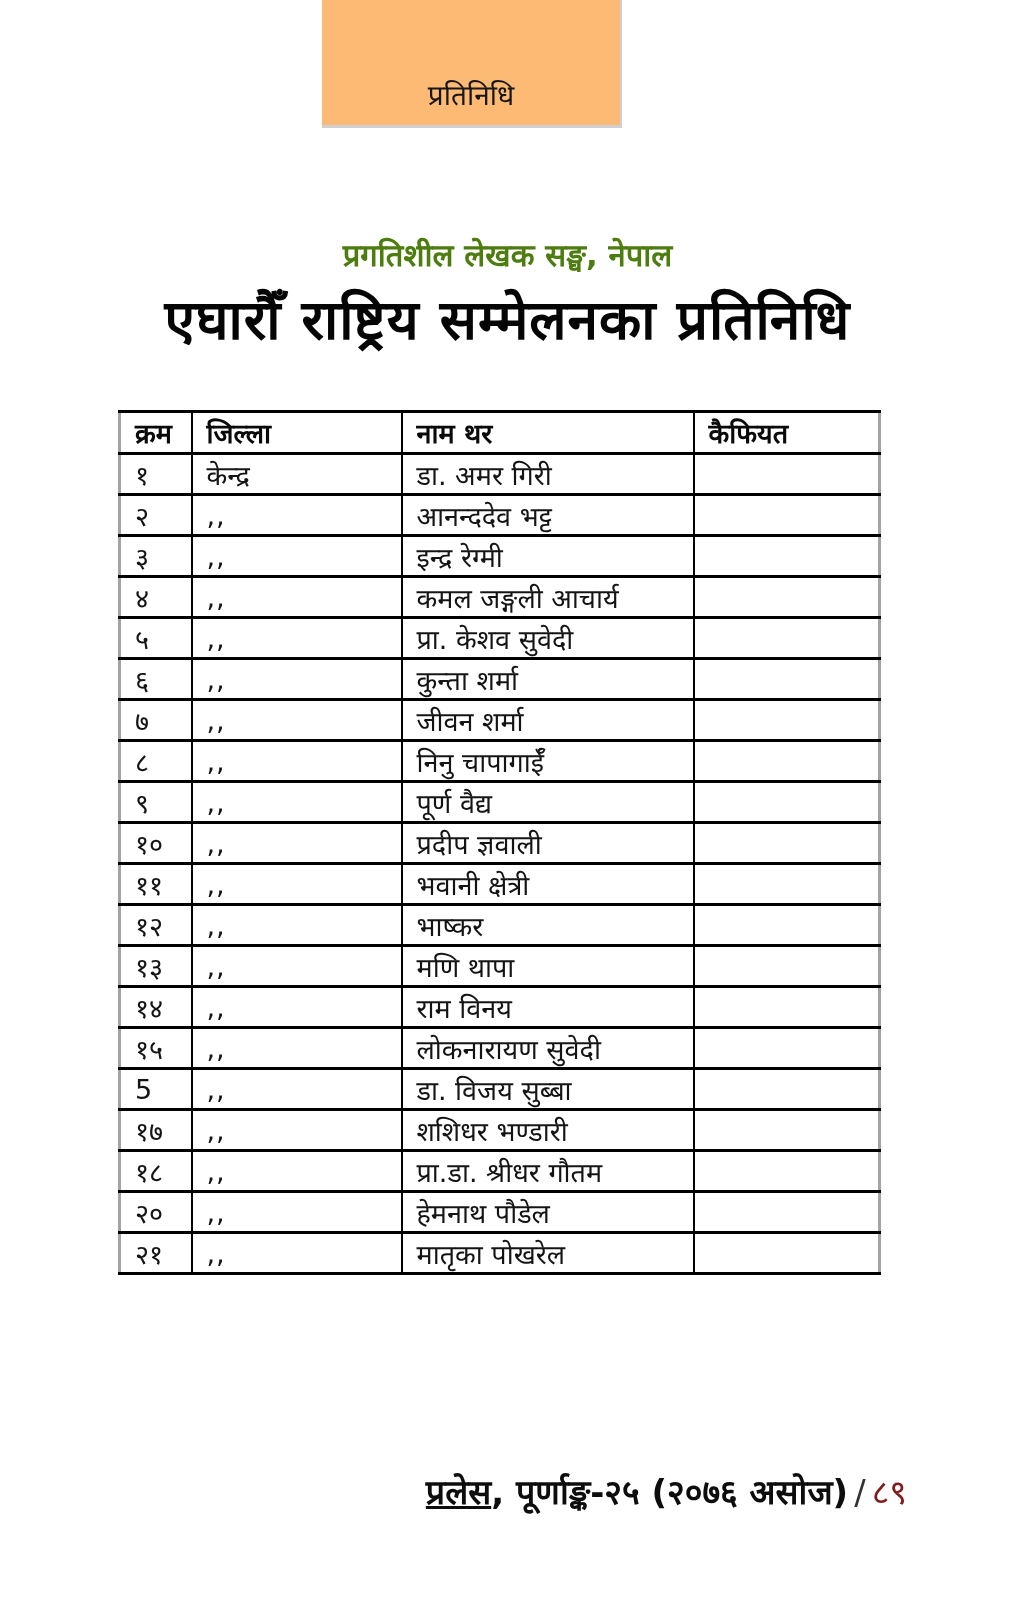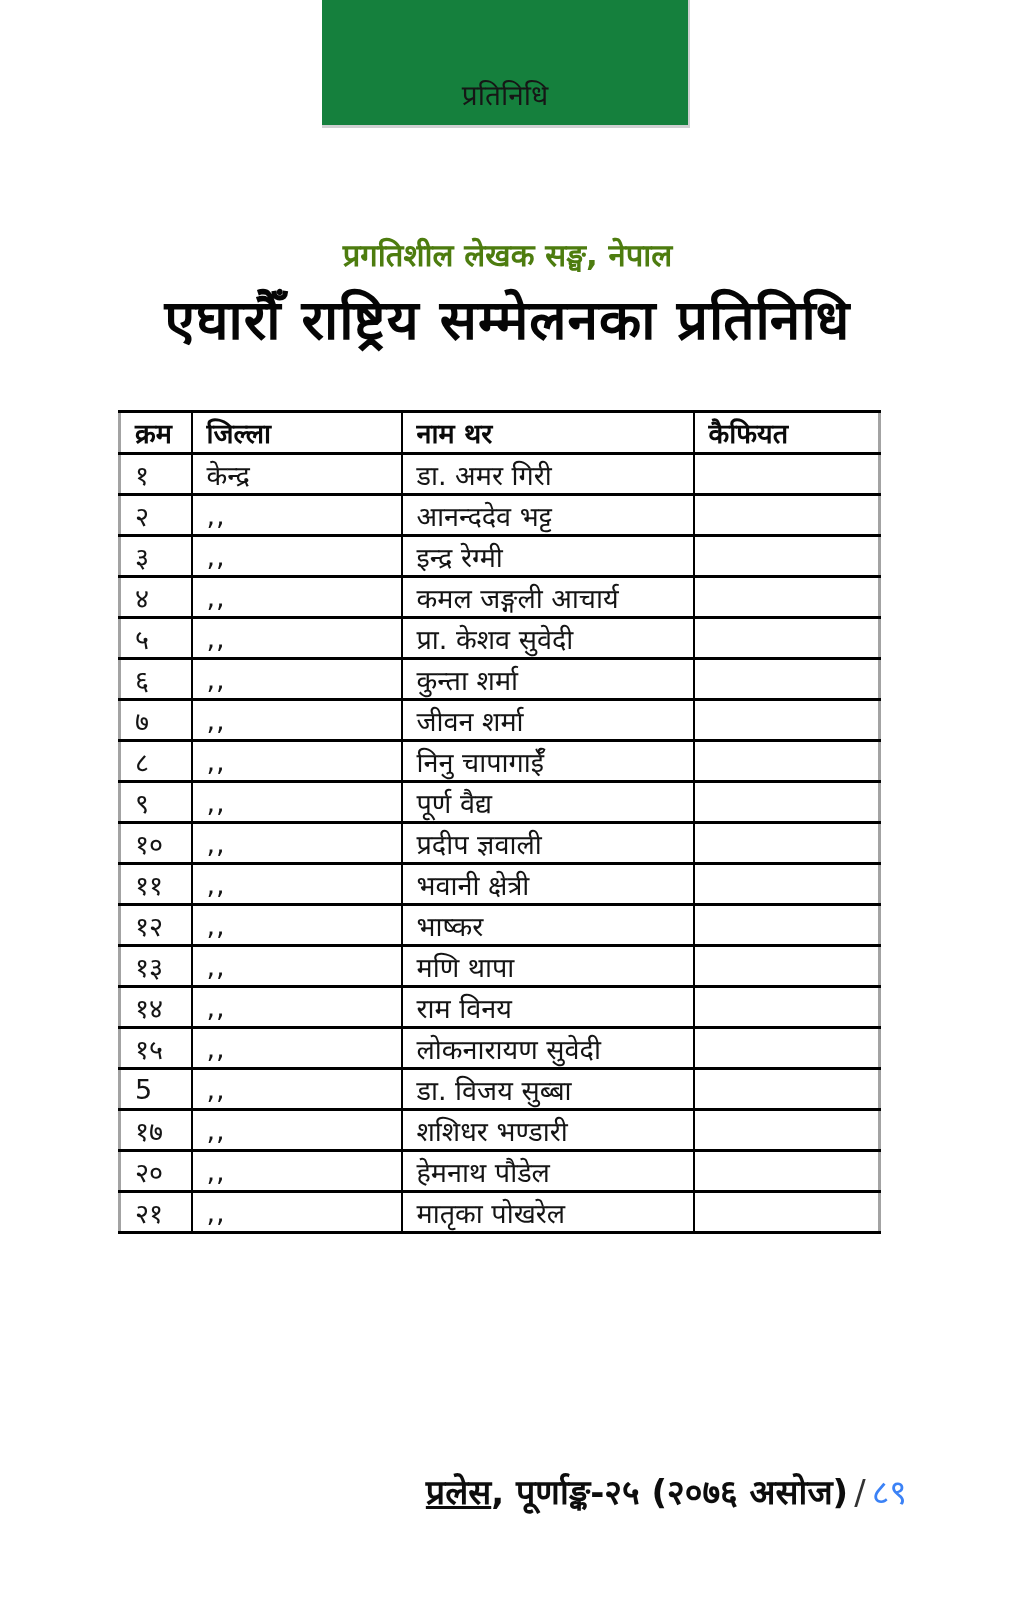--- a/index.html
+++ b/index.html
@@ -12,22 +12,22 @@
   .page {
     position: relative;
     width: 1015px; height: 1600px;
     background: #ffffff;
     overflow: hidden;
   }
   
   .header-tab {
     position: absolute;
     left: 322px; top: 0;
-    width: 368px; height: 128px;
-    background: #15803d;
+    width: 300px; height: 128px;
+    background: #fdba74;
     border-bottom: 3px solid #d0d0d2;
     border-right: 2px solid #d0d0d2;
     display: flex;
     align-items: flex-end;
     justify-content: center;
     padding-bottom: 12px;
     font-size: 28px;
     color: #161616;
   }
   .org-name {
@@ -82,21 +82,21 @@
     position: absolute;
     top: 1468px;
     right: 108px;
     font-size: 34px;
     font-weight: bold;
     color: #0d0d0d;
     white-space: nowrap;
   }
   .footer .journal { text-decoration: underline; }
   .footer .sep { font-weight: normal; padding: 0 6px; color: #333; }
-  .footer .pagenum { font-weight: normal; color: #3b82f6; }
+  .footer .pagenum { font-weight: normal; color: #7f1d1d; }
 </style>
 </head>
 <body>
 
 <div class="page">
 
   <div class="header-tab">
     <span>प्रतिनिधि</span>
   </div>
 
@@ -216,20 +216,26 @@
         <td>डा. विजय सुब्बा</td>
         <td></td>
       </tr>
       <tr>
         <td>१७</td>
         <td class="ditto">,,</td>
         <td>शशिधर भण्डारी</td>
         <td></td>
       </tr>
       <tr>
+        <td>१८</td>
+        <td class="ditto">,,</td>
+        <td>प्रा.डा. श्रीधर गौतम</td>
+        <td></td>
+      </tr>
+      <tr>
         <td>२०</td>
         <td class="ditto">,,</td>
         <td>हेमनाथ पौडेल</td>
         <td></td>
       </tr>
       <tr>
         <td>२१</td>
         <td class="ditto">,,</td>
         <td>मातृका पोखरेल</td>
         <td></td>

